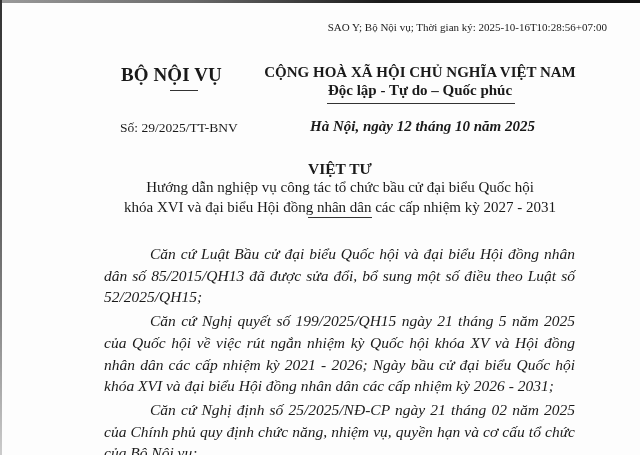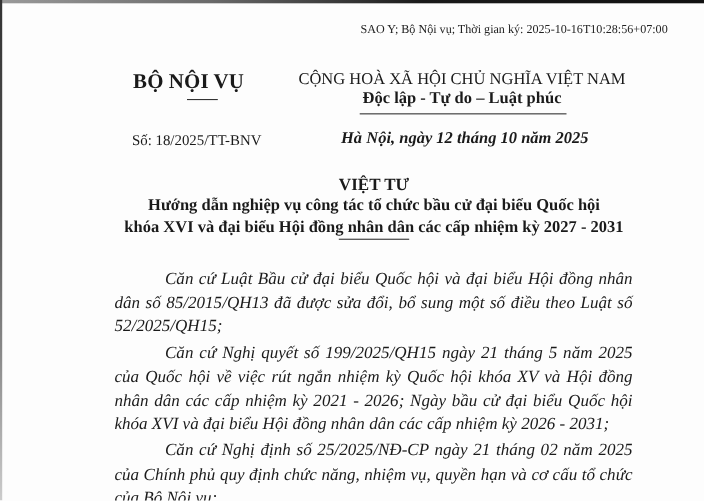--- a/index.html
+++ b/index.html
@@ -23,42 +23,42 @@
   }
   .agency {
     position:absolute; left:121px; top:64px; width:130px; 
     font-weight:bold; font-size:19px; letter-spacing:0.1px;
   }
   .agency-rule {
     position:absolute; left:170px; top:90px; width:28px; height:1px; background:#333;
   }
   .nation {
     position:absolute; left:262px; top:64px; width:316px; text-align:center;
-    font-weight:normal; font-size:15px; white-space:nowrap;
+    font-weight:bold; font-size:15px; white-space:nowrap;
   }
   .motto {
     position:absolute; left:262px; top:82px; width:316px; text-align:center;
     font-weight:bold; font-size:15px; white-space:nowrap;
   }
   .motto-rule {
     position:absolute; left:327px; top:103px; width:188px; height:1px; background:#333;
   }
   .docno {
     position:absolute; left:120px; top:120px; font-size:13.5px;
   }
   .place-date {
     position:absolute; left:310px; top:118px; font-size:15px; font-style:italic; white-space:nowrap;font-weight:bold;
   }
   .doc-type {
     position:absolute; left:100px; top:160px; width:480px; text-align:center;
     font-weight:bold; font-size:15.5px;
   }
   .subject {
     position:absolute; left:100px; top:178px; width:480px; text-align:center;
-    font-weight:bold; font-size:15px; line-height:19.5px; white-space:nowrap;
+    font-weight:normal; font-size:15px; line-height:19.5px; white-space:nowrap;
   }
   .title-rule {
     position:absolute; left:308px; top:217px; width:64px; height:1px; background:#333;
   }
   .body {
     position:absolute; left:104px; top:243px; width:471px;
     font-size:15.5px; font-style:italic; line-height:21.7px;
   }
   .body p { margin:0 0 2px 0; text-indent:46px; text-align:justify; }
 </style>
@@ -67,24 +67,24 @@
 
 <div class="top-edge"></div>
 <div class="left-edge"></div>
 
 <div class="stamp">SAO Y; Bộ Nội vụ; Thời gian ký: 2025-10-16T10:28:56+07:00</div>
 
 <div class="agency">BỘ NỘI VỤ</div>
 <div class="agency-rule"></div>
 
 <div class="nation">CỘNG HOÀ XÃ HỘI CHỦ NGHĨA VIỆT NAM</div>
-<div class="motto">Độc lập - Tự do – Luật phúc</div>
+<div class="motto">Độc lập - Tự do – Quốc phúc</div>
 <div class="motto-rule"></div>
 
-<div class="docno">Số: 18/2025/TT-BNV</div>
+<div class="docno">Số: 29/2025/TT-BNV</div>
 <div class="place-date">Hà Nội, ngày 12 tháng 10 năm 2025</div>
 
 <div class="doc-type">VIỆT TƯ</div>
 <div class="subject">
   <div>Hướng dẫn nghiệp vụ công tác tổ chức bầu cử đại biểu Quốc hội</div>
   <div>khóa XVI và đại biểu Hội đồng nhân dân các cấp nhiệm kỳ 2027 - 2031</div>
 </div>
 <div class="title-rule"></div>
 
 <div class="body">

